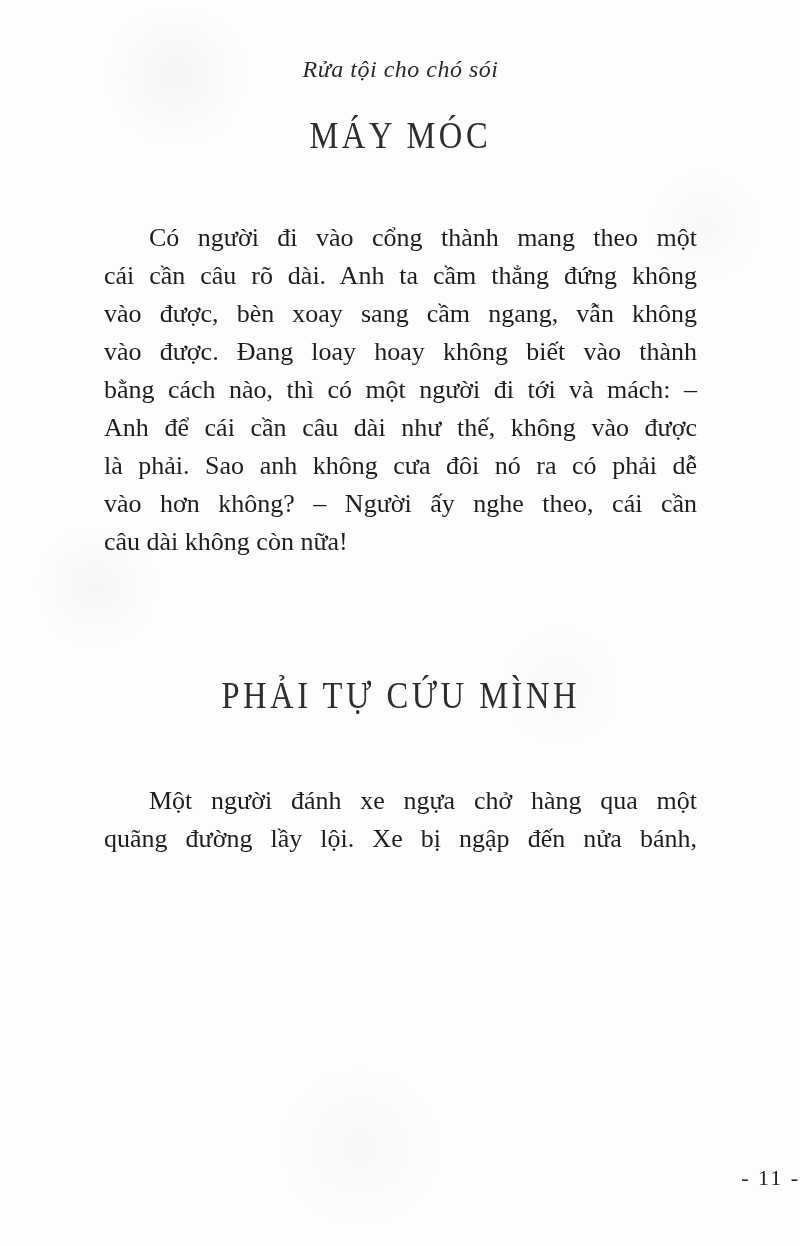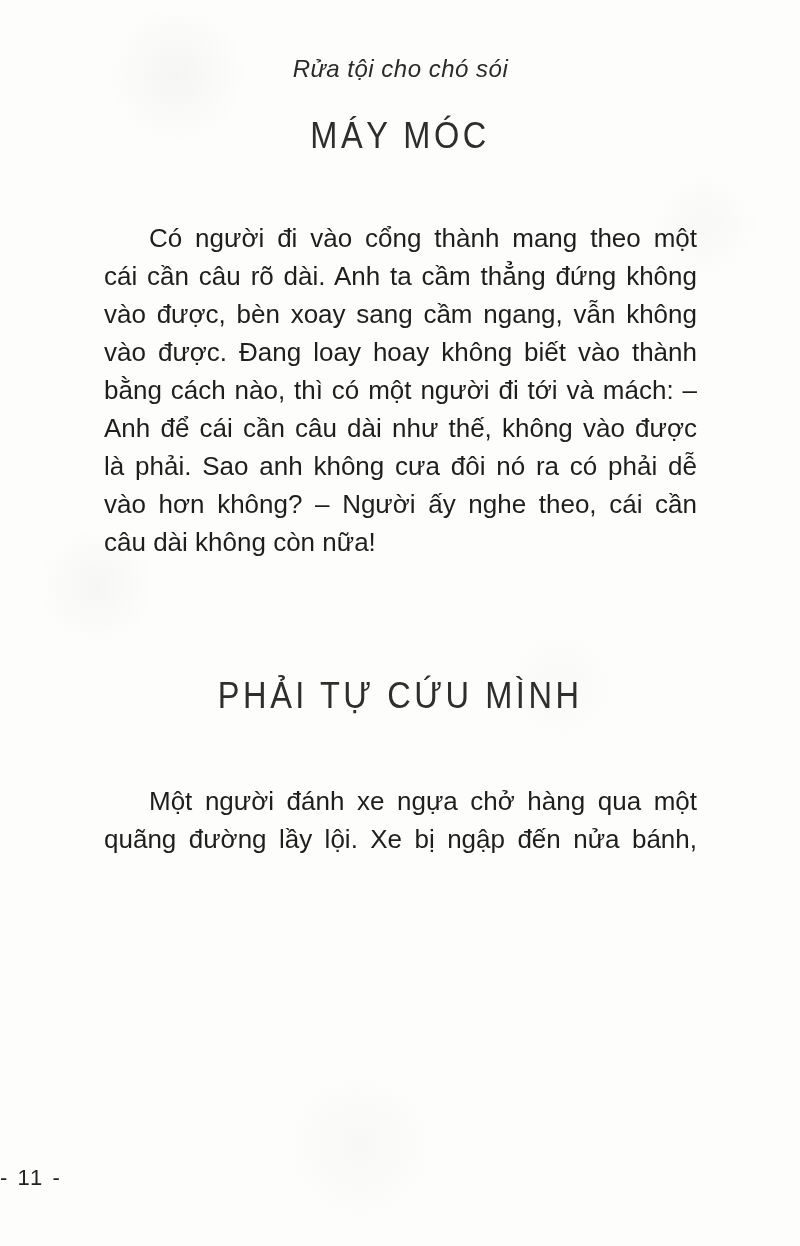--- a/index.html
+++ b/index.html
@@ -7,21 +7,21 @@
     padding: 0;
     background: #e8e8e6;
   }
   .page {
     position: relative;
     width: 800px;
     height: 1246px;
     margin: 0 auto;
     background: #fdfdfc;
     color: #1f1f1f;
-    font-family: Liberation Sans, sans-serif;
+    font-family: Liberation Serif, serif;
     overflow: hidden;
     box-sizing: border-box;
     padding: 54px 103px 16px 104px;
   }
   
   .page::before {
     content: "";
     position: absolute;
     inset: 0;
     pointer-events: none;
@@ -66,21 +66,21 @@
     white-space: normal;
     color: #1e1e1e;
   }
   .body-line.indent { text-indent: 45px; }
   .body-line.last { text-align-last: left; }
   .page-number {
     position: absolute;
     left: 0;
     right: 0;
     top: 1163px;
-    text-align: left;
+    text-align: right;
     font-size: 22px;
     line-height: 30px;
     color: #222;
     letter-spacing: 2px;
   }
 </style>
 </head>
 <body>
 
 <div class="page">

